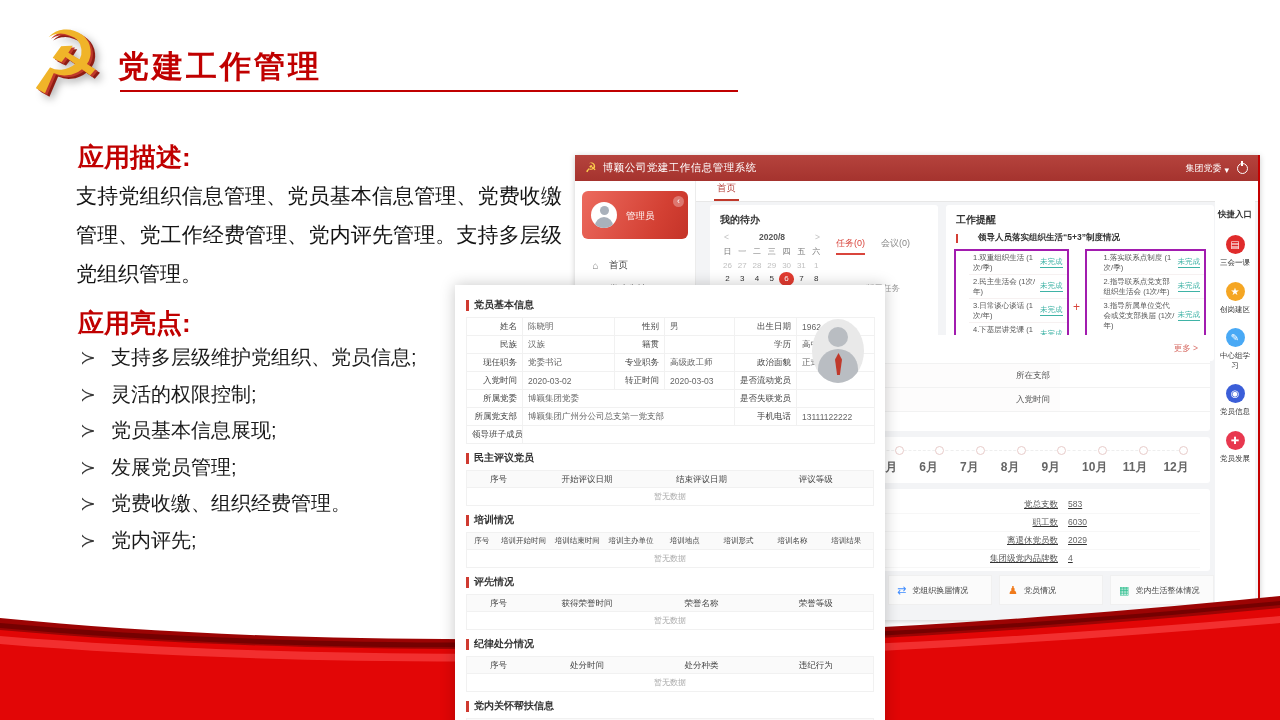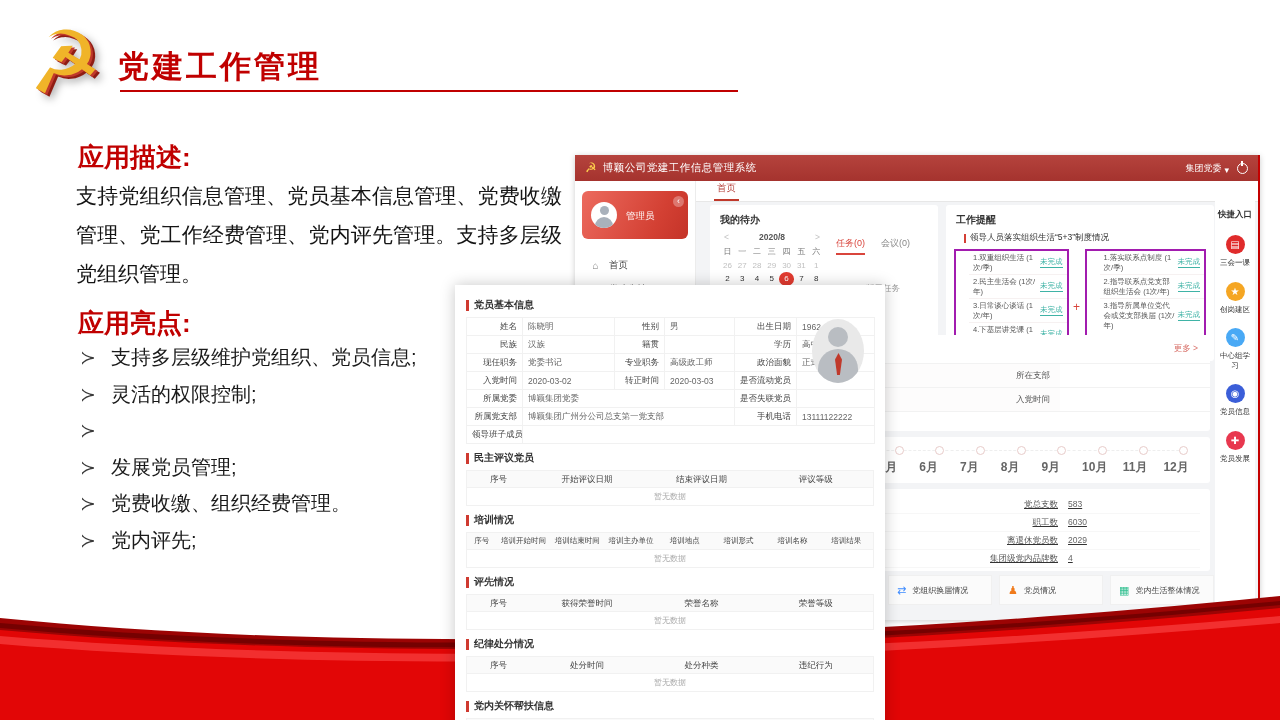--- a/index.html
+++ b/index.html
@@ -60,21 +60,21 @@
   .cal-row{display:flex;}
   .cal-row span{width:14.8px;height:13.5px;line-height:13.5px;text-align:center;font-size:8px;color:#777;}
   .wk-prev span{color:#c0c0c0;}
   .wk-cur span{color:#333;}
   .wk-cur span.sel{background:#e23b30;color:#fff;border-radius:50%;}
   .todo-right{position:absolute;left:126px;top:32px;right:8px;}
   .todo-tabs{display:flex;gap:16px;font-size:9px;color:#888;}
   .todo-tab.active{color:#d9453c;border-bottom:2px solid #d9453c;padding-bottom:3px;}
   .todo-empty{margin-top:28px;text-align:center;font-size:8.5px;color:#999;}
   
-  .redbar-line{display:flex;align-items:center;gap:4px;margin:2px 18px 5px;font-size:8.5px;font-weight:normal;color:#333;}
+  .redbar-line{display:flex;align-items:center;gap:20px;margin:2px 10px 5px;font-size:8.5px;font-weight:bold;color:#333;}
   .redbar{width:2px;height:9px;background:#d43f35;flex:none;}
   .rem-cols{display:flex;margin:0 8px;}
   .rem-col{border:2px solid #a21caf;background:#fff;padding-left:13px;}
   .rem-col.left{width:114px;}
   .rem-col.right{width:122px;}
   .rem-item{display:flex;justify-content:space-between;align-items:center;gap:3px;padding:1.5px 4px;
             font-size:7.5px;color:#555;border-bottom:1px solid #f6f1f1;min-height:12.5px;}
   .rem-item:last-child{border-bottom:none;}
   .rem-status{color:#3fb3a6;border-bottom:1px solid currentColor;white-space:nowrap;flex:none;}
   .rem-status.num{color:#e0862e;padding:0 6px;}
@@ -155,20 +155,21 @@
       <li>
       <span class="marker">≻</span>
       <span>支持多层级维护党组织、党员信息;</span>
     </li>
       <li>
       <span class="marker">≻</span>
       <span>灵活的权限控制;</span>
     </li>
       <li>
       <span class="marker">≻</span>
+      <span>党员基本信息展现;</span>
     </li>
       <li>
       <span class="marker">≻</span>
       <span>发展党员管理;</span>
     </li>
       <li>
       <span class="marker">≻</span>
       <span>党费收缴、组织经费管理。</span>
     </li>
       <li>

